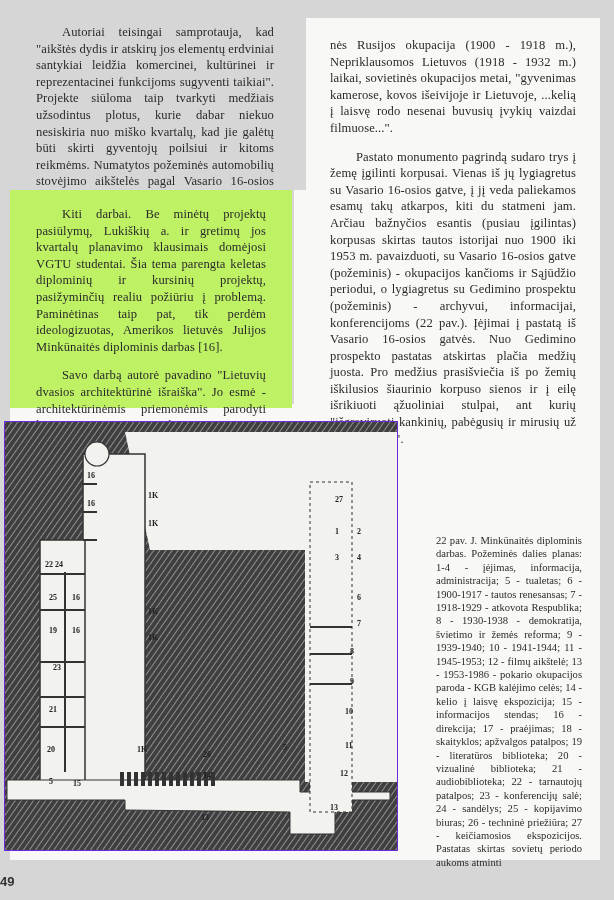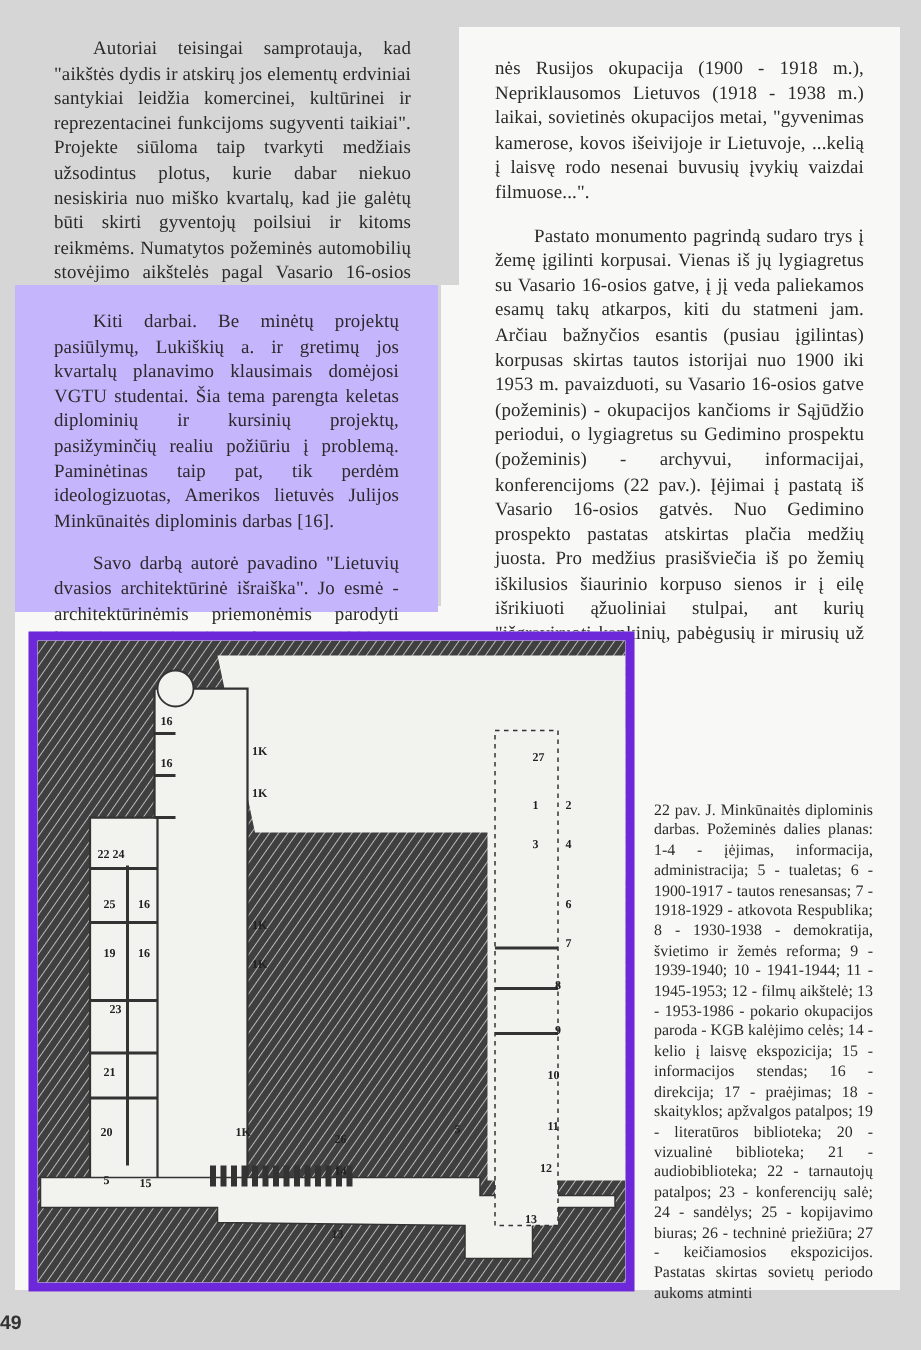--- a/index.html
+++ b/index.html
@@ -18,21 +18,21 @@
     margin: 12px;
     text-indent: 26px;
     letter-spacing: 0.1px;
   }
   .para.noindent { text-indent: 0; }
   .block { position: absolute; }
 
   #top-left-text { left: 24px; top: 12px; width: 262px; }
   #left-white-box {
     left: 10px; top: 190px; width: 254px; height: 214px;
-    background: #c4b5fd;
+    background: #bef264;
     padding: 4px 14px 0 14px;
     box-sizing: content-box;
   }
   #right-white-box {
     left: 306px; top: 18px; width: 270px; height: 386px;
     background: #f8f8f6;
     padding: 0 12px 0 12px;
     box-sizing: content-box;
   }
   #right-white-box .inner { padding-top: 7px; }
@@ -40,23 +40,23 @@
     position: absolute; left: 10px; top: 404px;
     width: 590px; height: 456px;
     background: #f8f8f6;
   }
   #bridge-white {
     position: absolute; left: 294px; top: 190px; width: 12px; height: 214px;
     background: #f8f8f6;
   }
 
   #figure-box {
-    position: absolute; left: 19px; top: 421px;
+    position: absolute; left: 4px; top: 421px;
     width: 392px; height: 428px;
-    border: 6px solid #6d28d9;
+    border: 1px solid #6d28d9;
     background: #e9e9e6;
     overflow: hidden;
   }
   #figure-box svg { display: block; }
 
   #caption-box {
     position: absolute; left: 420px; top: 518px; width: 178px;
     font-size: 10.6px; line-height: 13.4px;
     text-align: justify;
     color: #2b2b2b;
@@ -80,21 +80,21 @@
   <p class="para">Autoriai teisingai samprotauja, kad "aikštės dydis ir atskirų jos elementų erdviniai santykiai leidžia komercinei, kultūrinei ir reprezentacinei funkcijoms sugyventi taikiai". Projekte siūloma taip tvarkyti medžiais užsodintus plotus, kurie dabar niekuo nesiskiria nuo miško kvartalų, kad jie galėtų būti skirti gyventojų poilsiui ir kitoms reikmėms. Numatytos požeminės automobilių stovėjimo aikštelės pagal Vasario 16-osios gatvę. Taip pat numatyta vieta neideologizuotam monumentaliam skulptūriniam elementui.</p>
 </div>
 
 <div class="block" id="left-white-box">
   <p class="para">Kiti darbai. Be minėtų projektų pasiūlymų, Lukiškių a. ir gretimų jos kvartalų planavimo klausimais domėjosi VGTU studentai. Šia tema parengta keletas diplominių ir kursinių projektų, pasižyminčių realiu požiūriu į problemą. Paminėtinas taip pat, tik perdėm ideologizuotas, Amerikos lietuvės Julijos Minkūnaitės diplominis darbas [16].</p>
   <p class="para">Savo darbą autorė pavadino "Lietuvių dvasios architektūrinė išraiška". Jo esmė - architektūrinėmis priemonėmis parodyti lietuvių tautos istorijos atkarpą nuo 1900 m. iki Nepriklausomybės atkūrimo. Viena po kitos įrengtose požeminėse salėse parodoma cari-</p>
 </div>
 
 <div class="block" id="right-white-box">
   <div class="inner">
-    <p class="para noindent">nės Rusijos okupacija (1900 - 1918 m.), Nepriklausomos Lietuvos (1918 - 1938 m.) laikai, sovietinės okupacijos metai, "gyvenimas kamerose, kovos išeivijoje ir Lietuvoje, ...kelią į laisvę rodo nesenai buvusių įvykių vaizdai filmuose...".</p>
+    <p class="para noindent">nės Rusijos okupacija (1900 - 1918 m.), Nepriklausomos Lietuvos (1918 - 1932 m.) laikai, sovietinės okupacijos metai, "gyvenimas kamerose, kovos išeivijoje ir Lietuvoje, ...kelią į laisvę rodo nesenai buvusių įvykių vaizdai filmuose...".</p>
     <p class="para">Pastato monumento pagrindą sudaro trys į žemę įgilinti korpusai. Vienas iš jų lygiagretus su Vasario 16-osios gatve, į jį veda paliekamos esamų takų atkarpos, kiti du statmeni jam. Arčiau bažnyčios esantis (pusiau įgilintas) korpusas skirtas tautos istorijai nuo 1900 iki 1953 m. pavaizduoti, su Vasario 16-osios gatve (požeminis) - okupacijos kančioms ir Sąjūdžio periodui, o lygiagretus su Gedimino prospektu (požeminis) - archyvui, informacijai, konferencijoms (22 pav.). Įėjimai į pastatą iš Vasario 16-osios gatvės. Nuo Gedimino prospekto pastatas atskirtas plačia medžių juosta. Pro medžius prasišviečia iš po žemių iškilusios šiaurinio korpuso sienos ir į eilę išrikiuoti ąžuoliniai stulpai, ant kurių "išgraviruoti kankinių, pabėgusių ir mirusių už laisvę vardai".</p>
   </div>
 </div>
 
 <div id="figure-box">
   <svg width="392" height="428" viewBox="0 0 392 428">
     <defs>
       <pattern id="hatch" width="5" height="5" patternUnits="userSpaceOnUse" patternTransform="rotate(35)">
         <rect width="5" height="5" fill="#3f3f3f"></rect>
         <line x1="0" y1="0" x2="0" y2="5" stroke="#bdbdbd" stroke-width="1.3"></line>

